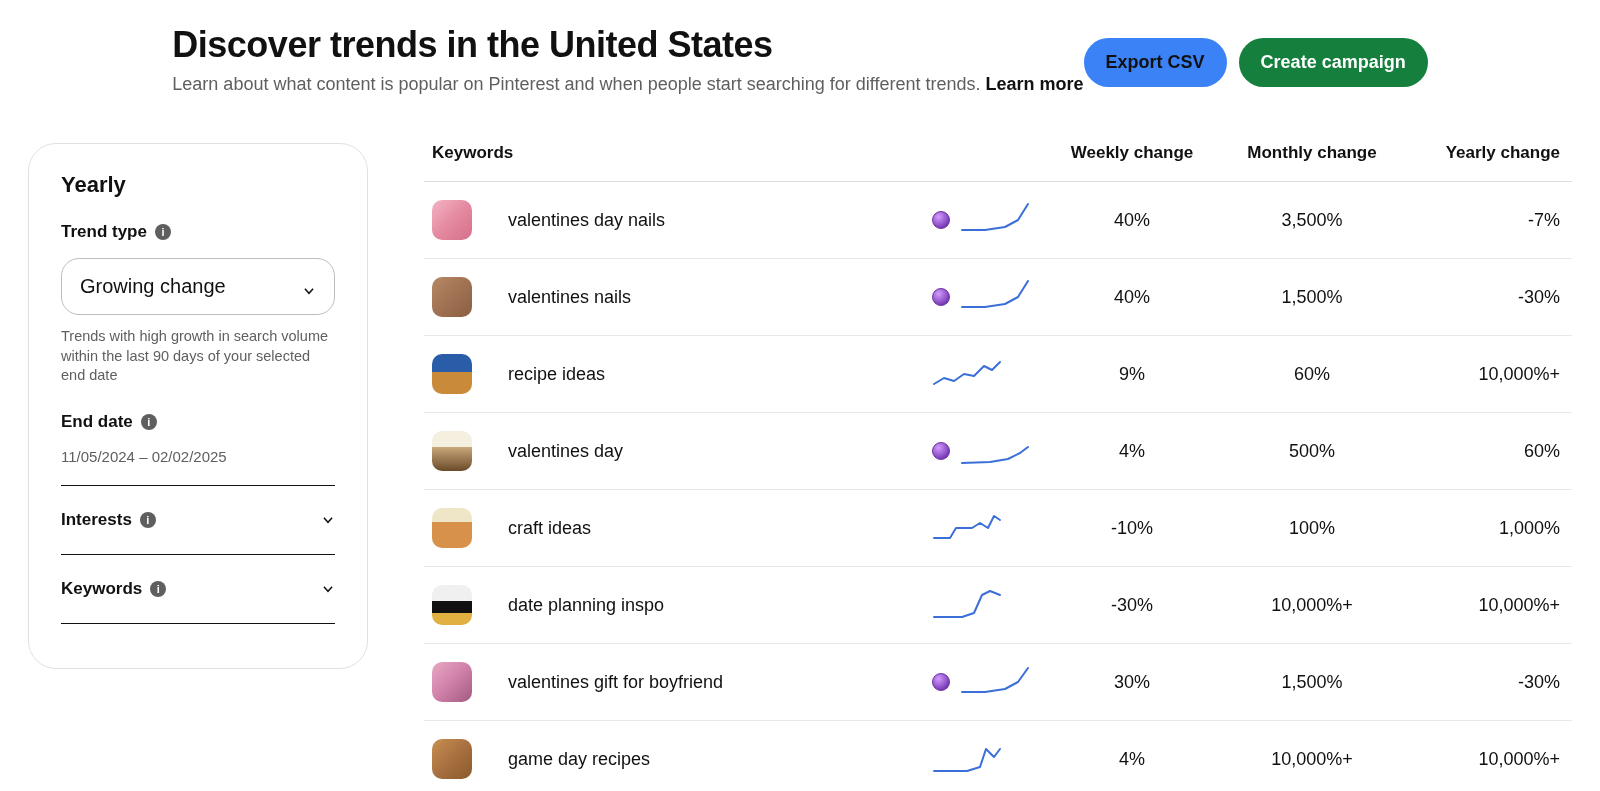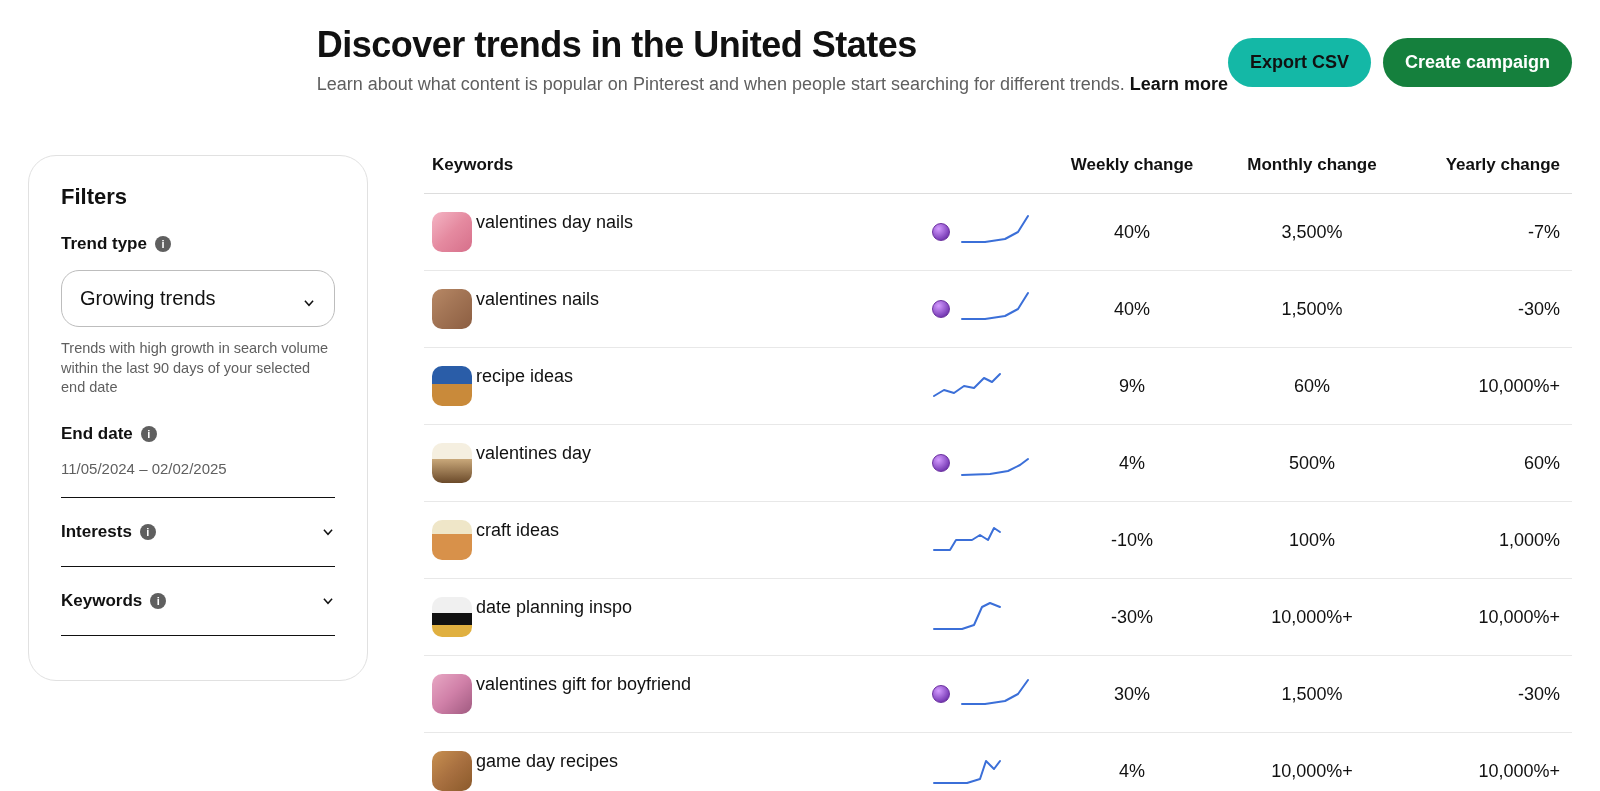--- a/index.html
+++ b/index.html
@@ -4,23 +4,23 @@
 <style>
   * { box-sizing: border-box; margin: 0; padding: 0; }
   body {
     font-family: -apple-system, BlinkMacSystemFont, "Segoe UI", Helvetica, Arial, sans-serif;
     background: #fff;
     color: #111;
     padding: 24px 28px;
   }
   .header-row {
     display: flex;
-    justify-content: flex-end;
+    justify-content: center;
     align-items: flex-start;
-    margin-bottom: 60px;
+    margin-bottom: 48px;
   }
   .header-left h1 {
     font-size: 36px;
     font-weight: 700;
     letter-spacing: -0.5px;
     margin-bottom: 8px;
   }
   .header-left p {
     font-size: 18px;
     color: #5f5f5f;
@@ -35,21 +35,21 @@
     padding-top: 14px;
   }
   .btn {
     border: none;
     border-radius: 28px;
     font-size: 18px;
     font-weight: 600;
     padding: 14px 22px;
     cursor: pointer;
   }
-  .btn-secondary { background: #14b8a6; color: #111; }
+  .btn-secondary { background: #3b82f6; color: #111; }
   .btn-primary { background: #15803d; color: #fff; }
 
   .content-row { display: flex; gap: 56px; align-items: flex-start; }
 
   .filters-panel {
     width: 340px;
     border: 1px solid #e1e1e1;
     border-radius: 28px;
     padding: 28px 32px 20px;
     flex-shrink: 0;
@@ -130,21 +130,21 @@
   .col-num { width: 180px; text-align: center; }
   .col-num-last { width: 170px; text-align: right; padding-right: 12px; }
 
   .table-row {
     display: flex;
     align-items: center;
     border-bottom: 1px solid #e8e8e8;
     padding: 18px 0 18px 8px;
     cursor: pointer;
   }
-  .kw-cell { flex: 1.5; display: flex; align-items: flex-start; gap: 4px; }
+  .kw-cell { flex: 1.5; display: flex; align-items: center; gap: 36px; }
   .thumb {
     width: 40px; height: 40px;
     border-radius: 10px;
     flex-shrink: 0;
   }
   .kw-text { font-size: 18px; color: #111; }
   .spark-cell { width: 110px; display: flex; align-items: center; gap: 6px; }
   .crystal-ball {
     width: 18px; height: 18px;
     border-radius: 50%;
@@ -176,28 +176,28 @@
   </div>
   <div class="header-actions">
     <button class="btn btn-secondary">Export CSV</button>
     <button class="btn btn-primary">Create campaign</button>
   </div>
 </div>
 
 <div class="content-row">
 
   <aside class="filters-panel">
-    <h2>Filters</h2>
+    <h2>Yearly</h2>
 
     <div class="filter-label">
       <span>Trend type</span>
       <span class="info-icon">i</span>
     </div>
     <div class="select-box">
-      <span>Growing trends</span>
+      <span>Growing change</span>
       <span class="chevron">
         <svg viewBox="0 0 24 24">
             <path d="M5 8l7 8 7-8" fill="none" stroke="#111" stroke-width="2.5"></path>
           </svg>
       </span>
     </div>
     <p class="help-text">Trends with high growth in search volume within the last 90 days of your selected end date</p>
 
     <div class="filter-label">
       <span>End date</span>

